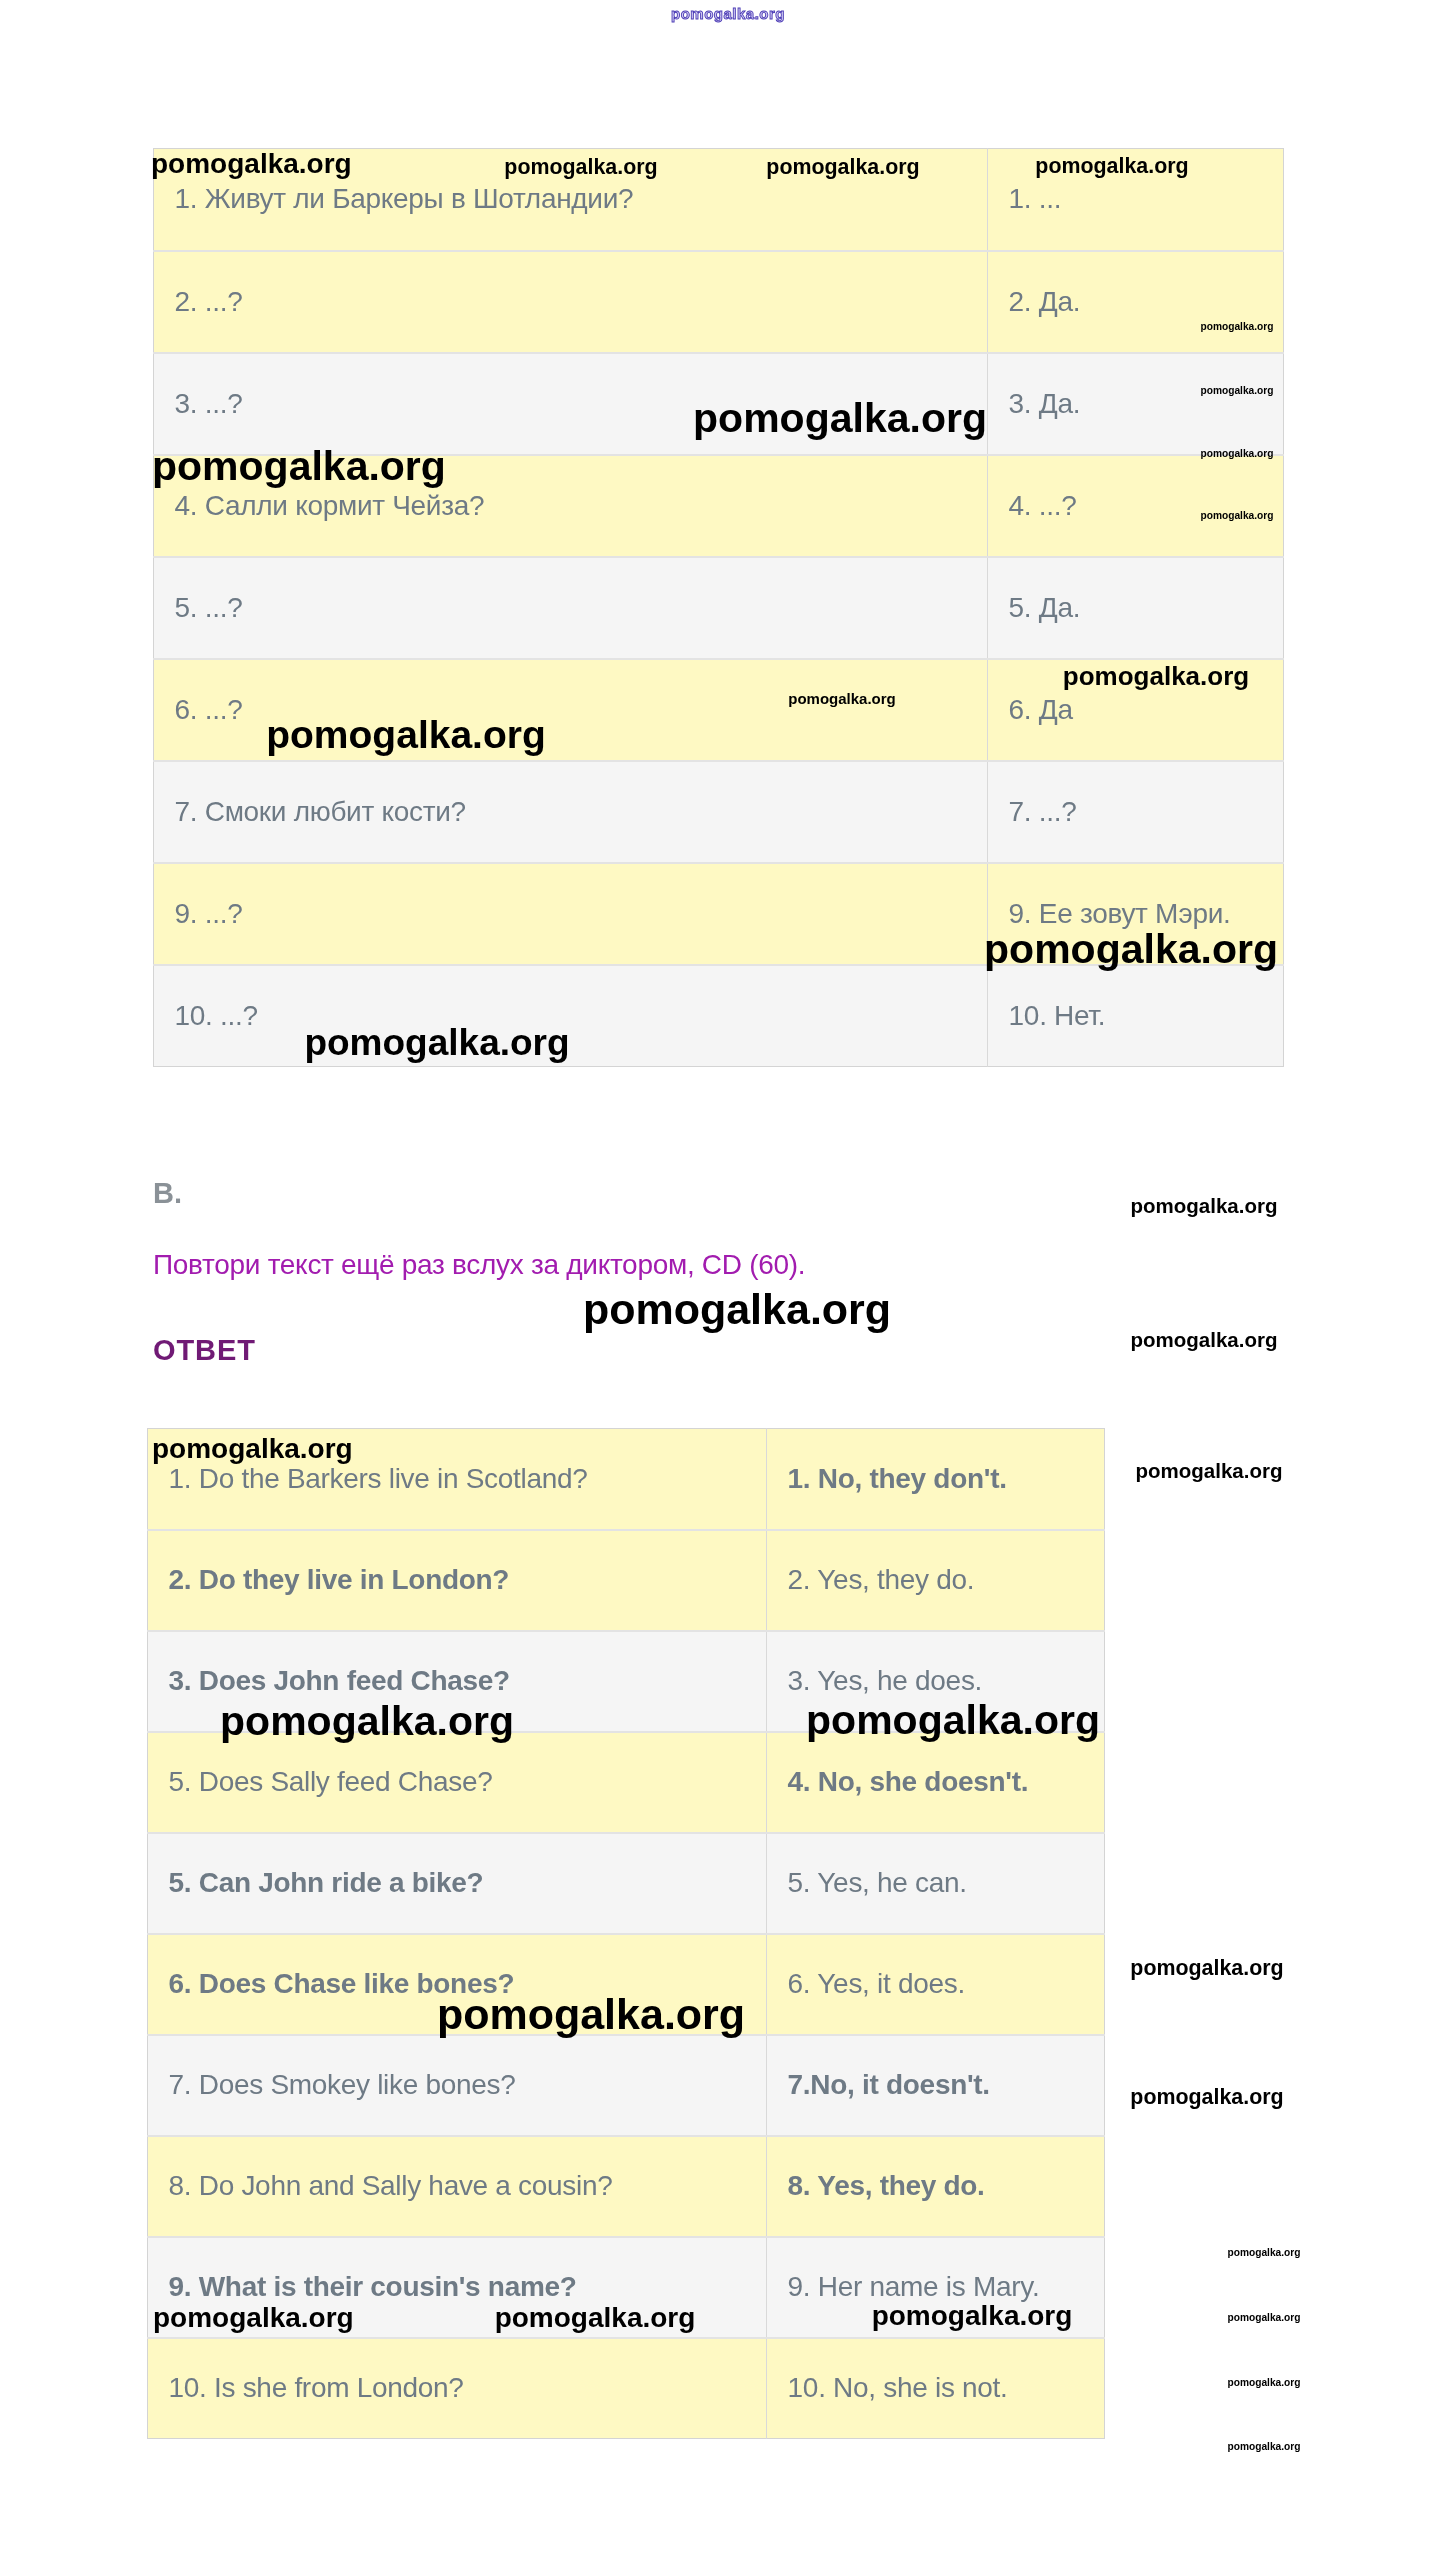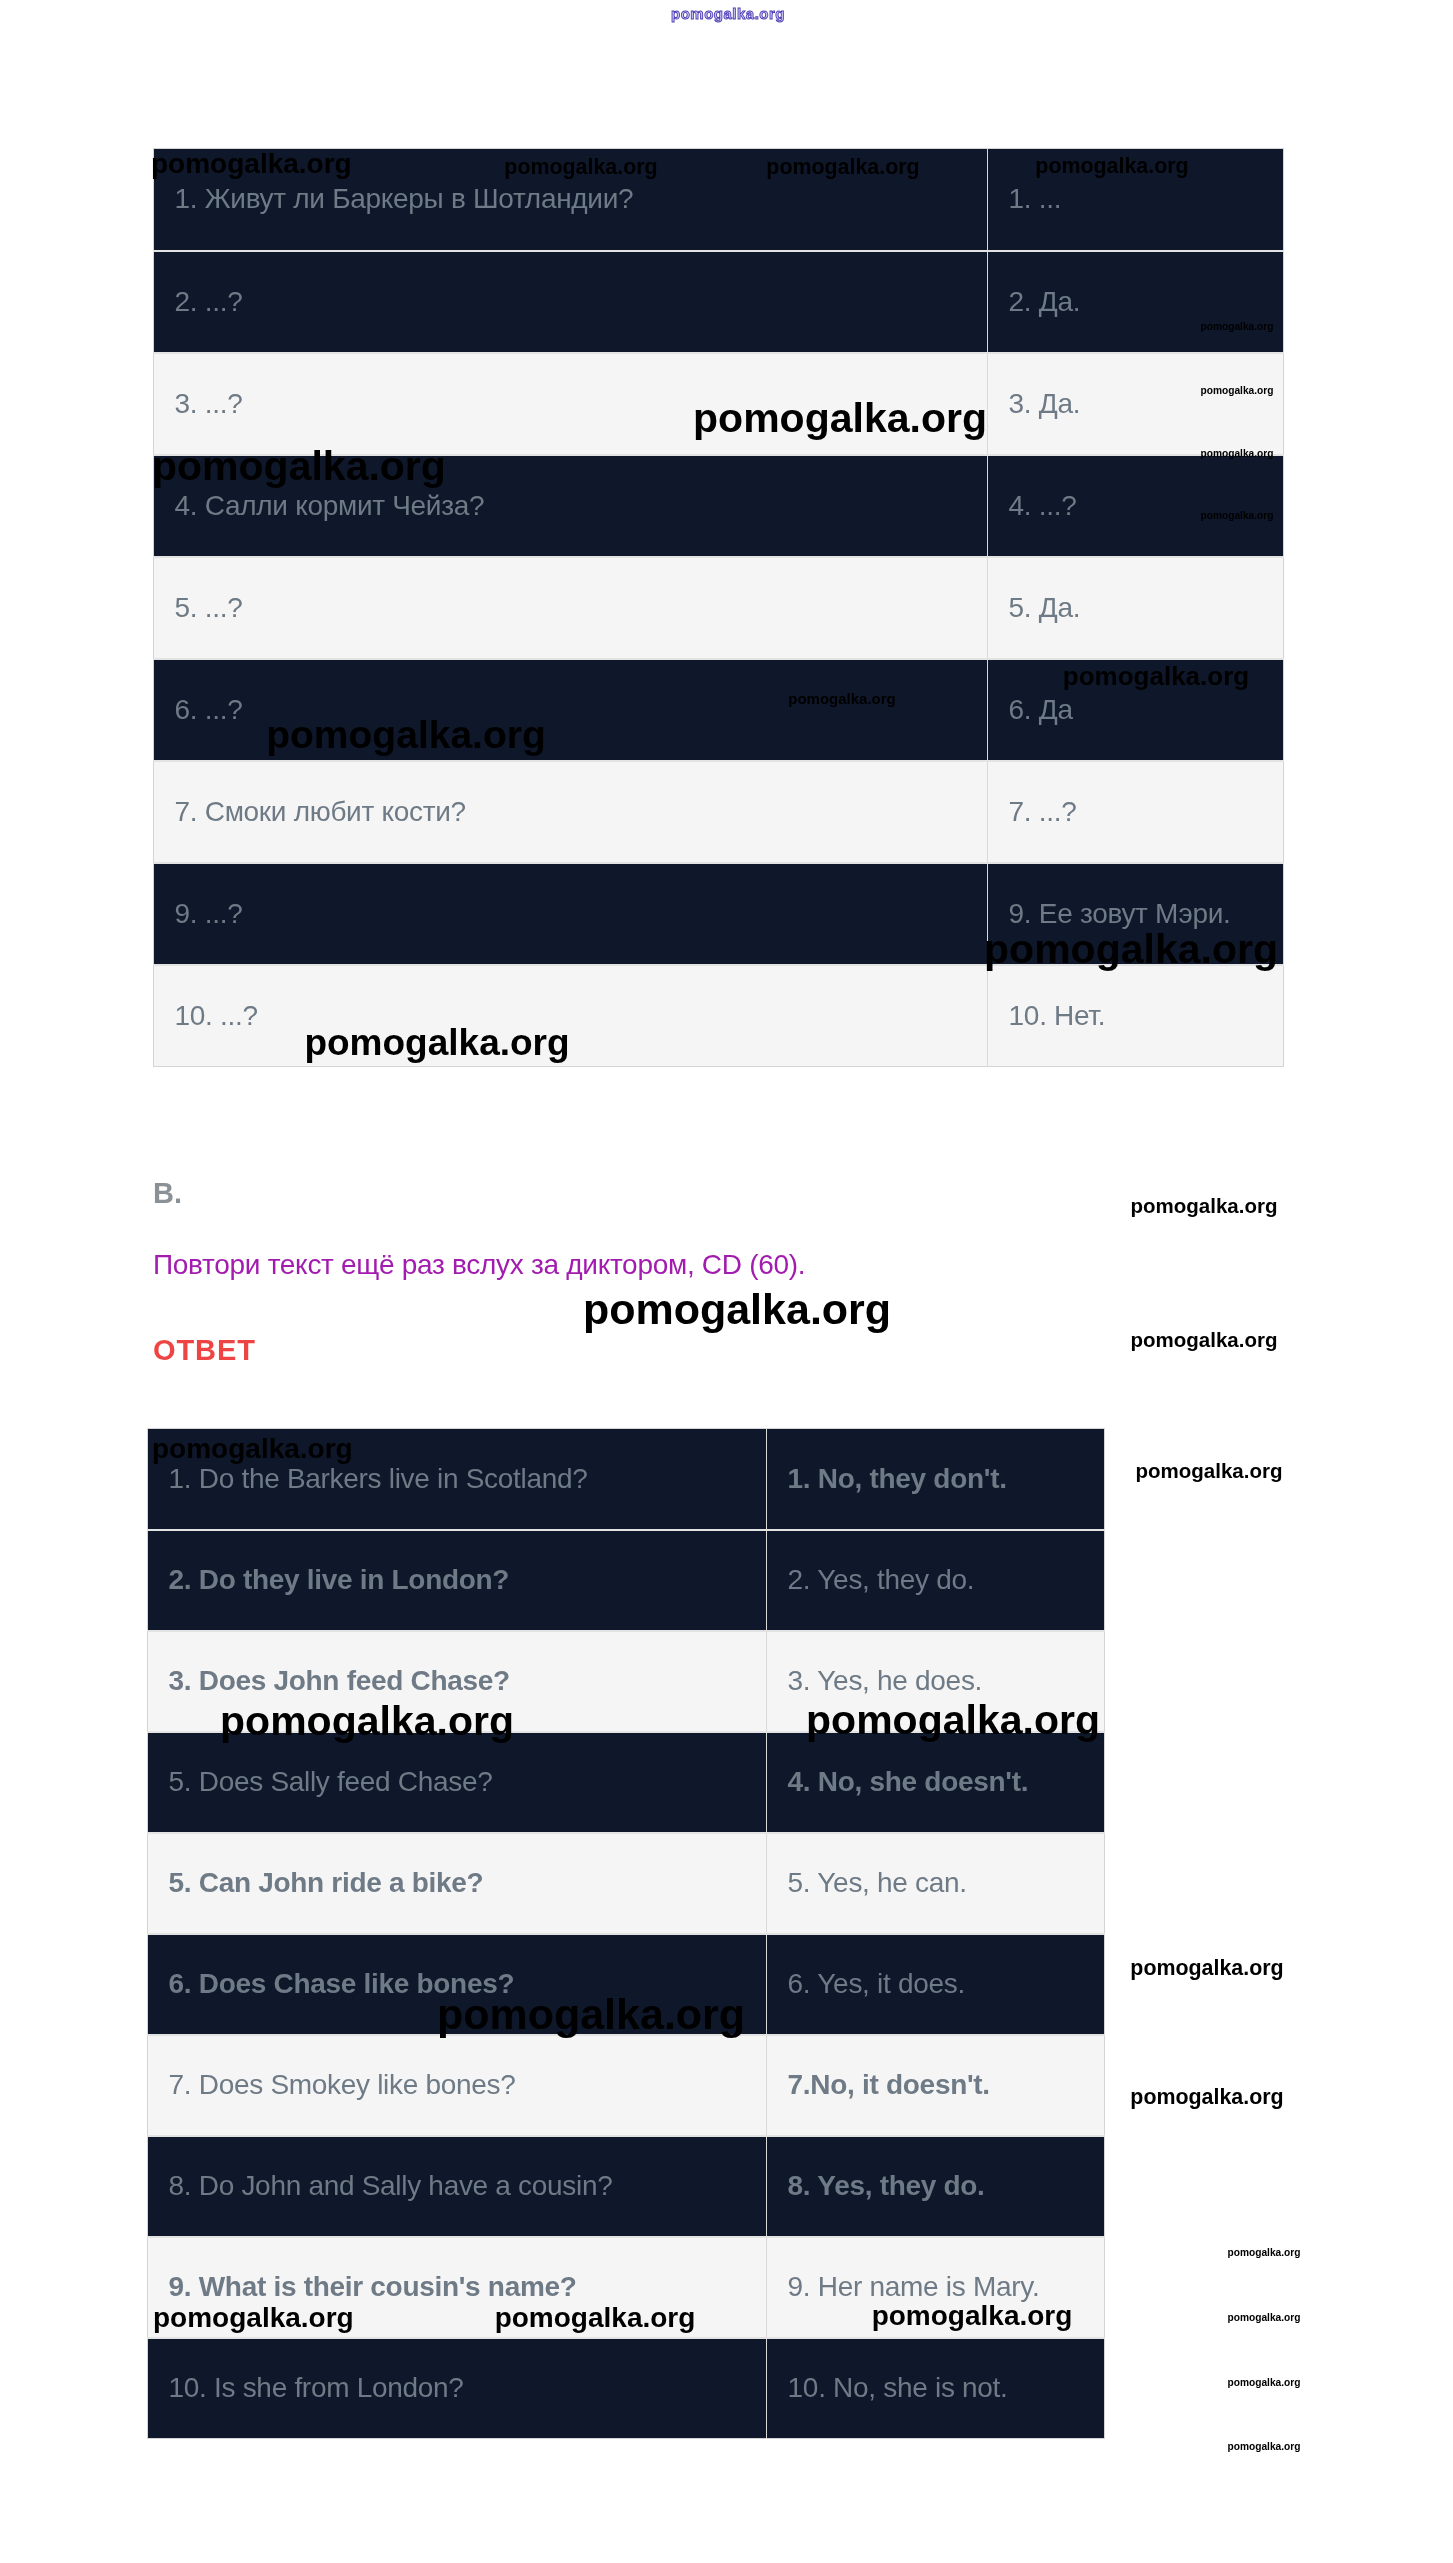--- a/index.html
+++ b/index.html
@@ -3,40 +3,40 @@
 <meta charset="utf-8">
 <style>
   html,body{margin:0;padding:0;background:#ffffff;}
   .page{
     position:relative;width:1454px;height:2563px;background:#ffffff;
     font-family:"Liberation Sans","DejaVu Sans",sans-serif;overflow:hidden;
   }
   
   table.extable{
     position:absolute;border-collapse:collapse;table-layout:fixed;
-    border:1.9px solid #d4d4d4;background:#0f172a;
+    border:1.9px solid #d4d4d4;background:#fef9c3;
   }
   #question-table{left:153px;top:148px;width:1131px;}
   #answer-table{left:147px;top:1428px;width:958px;}
   table.extable td{
     vertical-align:middle;font-size:28px;color:#6e7a85;letter-spacing:-0.3px;
     padding:0 5.6px 0 20.5px;overflow:hidden;white-space:nowrap;
   }
   #question-table tr{height:102px;}
   #answer-table tr{height:101px;}
   #question-table td:first-child{width:807px;}
   #answer-table td:first-child{width:592px;}
   table.extable td:first-child{border-right:1.9px solid #d9d9d9;}
   table.extable tr + tr td{border-top:2.8px solid #e3e3e3;}
   table.extable tr:nth-child(2n+3){background:#f5f5f5;}
   td.b{font-weight:bold;color:#5e6a74;}
   
   .part-label{position:absolute;left:153px;top:1177px;font-size:29px;font-weight:bold;color:#8a9197;}
   .instruction{position:absolute;left:153px;top:1249px;font-size:28px;color:#a21caf;letter-spacing:-0.3px;}
-  .answer-heading{position:absolute;left:153px;top:1334px;font-size:29px;font-weight:bold;color:#ef4444;letter-spacing:0.9px;}
+  .answer-heading{position:absolute;left:153px;top:1334px;font-size:29px;font-weight:bold;color:#701a75;letter-spacing:0.9px;}
   
   .wm{
     position:absolute;white-space:nowrap;line-height:1;color:#000;
     font-weight:bold;transform:translate(-50%,-50%);z-index:5;
   }
   .wm-l{transform:translateY(-50%);}
   .wm-purple{
     color:#cfc8f2;-webkit-text-stroke:0.9px #4c3cb5;letter-spacing:0.5px;
   }
 </style>

